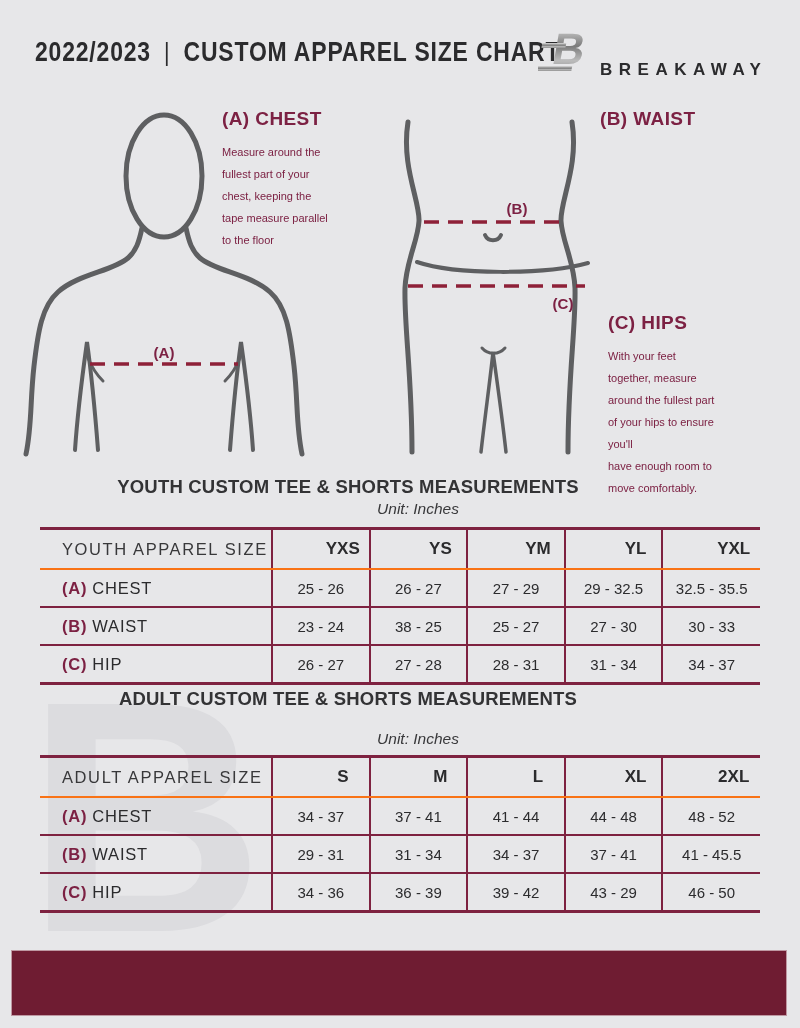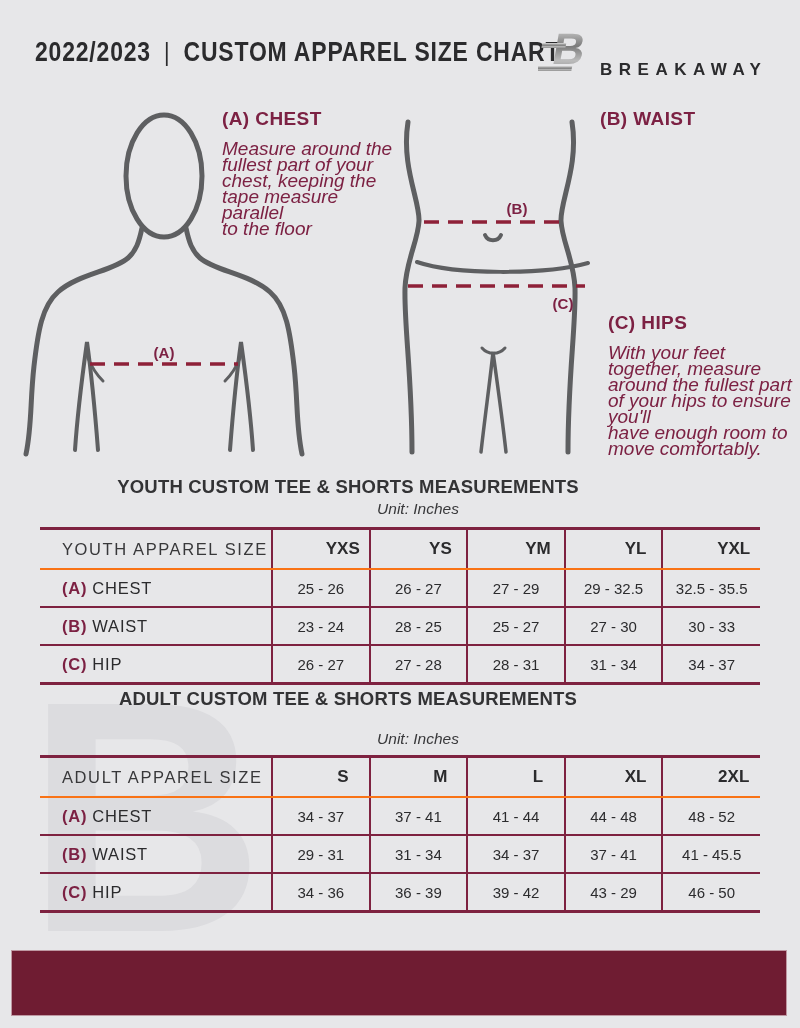--- a/index.html
+++ b/index.html
@@ -17,21 +17,21 @@
   }
   .header-title .sep { font-weight:400; font-size:26px; padding:0 2px; }
   .logo-wrap { position:absolute; left:538px; top:22px; }
   .brand {
     position:absolute; left:600px; top:44px;
     font-size:17px; font-weight:bold; letter-spacing:6.5px; color:#2b2b2d; white-space:nowrap;margin-top:16px;
   }
   
   .mblock { position:absolute; color:#7c2143; z-index:2; }
   .mblock h3 { margin:0 0 11px 0; font-size:19px; font-weight:800; letter-spacing:.4px; }
-  .mblock p { margin:0; font-style:italic; font-size:19px; line-height:16px; white-space:pre-line; }
+  .mblock p { margin:0; font-size:11px; line-height:22px; white-space:pre-line; }
   #blockA { left:222px; top:108px; width:182px; }
   #blockB { left:600px; top:108px; width:192px; }
   #blockC { left:608px; top:288px; width:192px;margin-top:24px; }
   .fig { position:absolute; z-index:1; }
   #torsoFig { left:18px;  top:96px;  }
   #lowerFig { left:385px; top:116px; }
   
   .section-title {
     position:absolute; left:0; width:696px; text-align:center;
     font-weight:bold; font-size:18.5px; letter-spacing:.2px; color:#333335; z-index:2;
@@ -188,21 +188,21 @@
         <td class="lbl"><span class="pfx">(A)</span><span>CHEST</span></td>
         <td class="val">25 - 26</td>
         <td class="val">26 - 27</td>
         <td class="val">27 - 29</td>
         <td class="val">29 - 32.5</td>
         <td class="val">32.5 - 35.5</td>
       </tr>
       <tr>
         <td class="lbl"><span class="pfx">(B)</span><span>WAIST</span></td>
         <td class="val">23 - 24</td>
-        <td class="val">28 - 25</td>
+        <td class="val">38 - 25</td>
         <td class="val">25 - 27</td>
         <td class="val">27 - 30</td>
         <td class="val">30 - 33</td>
       </tr>
       <tr>
         <td class="lbl"><span class="pfx">(C)</span><span>HIP</span></td>
         <td class="val">26 - 27</td>
         <td class="val">27 - 28</td>
         <td class="val">28 - 31</td>
         <td class="val">31 - 34</td>

